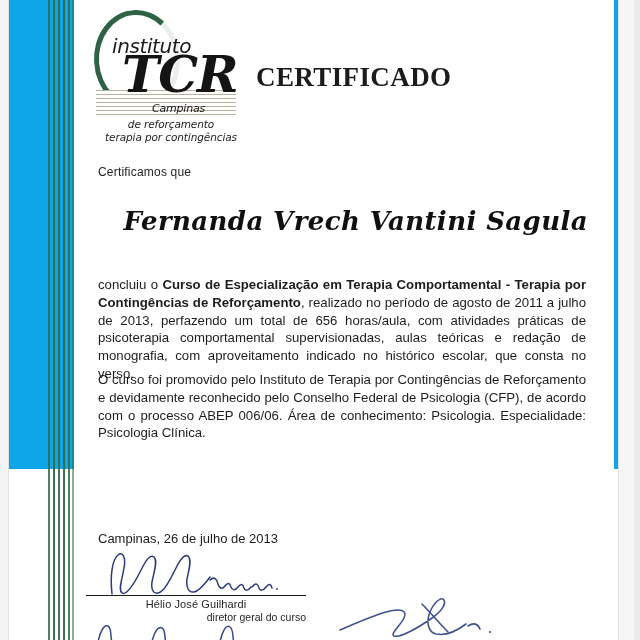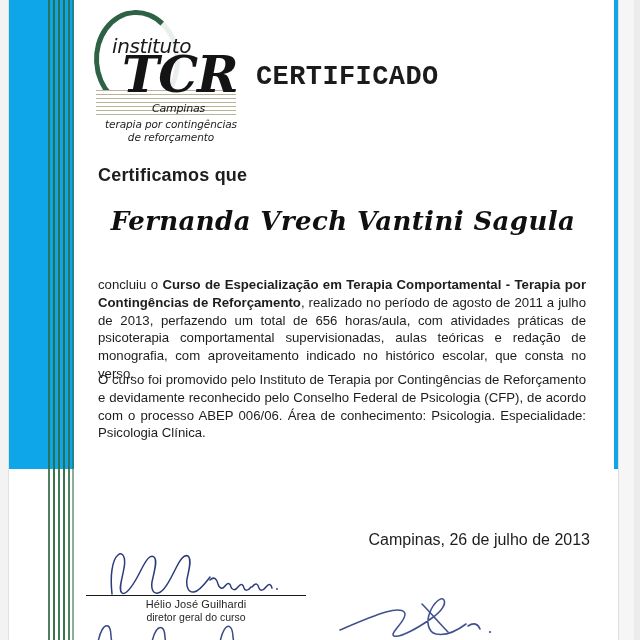--- a/index.html
+++ b/index.html
@@ -132,43 +132,43 @@
     color: #1d1d1d;
     line-height: 1.25;
     text-align: center;
     letter-spacing: -0.1px;
   }
 
   
   .cert-title {
     position: absolute;
     left: 182px; top: 62px;
-    font-family: Liberation Mono, monospace;
+    font-family: Liberation Serif, serif;
     font-size: 27px;
     font-weight: 700;
     color: #1b1b1b;
     letter-spacing: 0.4px;
     white-space: nowrap;
   }
 
   
   .certificamos {
     position: absolute;
     left: 24px; top: 165px;
-    font-size: 18px;
-    font-weight: 700;
+    font-size: 12px;
+    font-weight: 400;
     color: #1d1d1d;
     letter-spacing: 0.2px;
   }
 
   .recipient {
     position: absolute;
     left: 24px; top: 206px;
     width: 490px;
-    text-align: center;
+    text-align: right;
     font-family: "DejaVu Serif", serif;
     font-style: italic;
     font-size: 26px;
     font-weight: 700;
     color: #101010;
     letter-spacing: 0.4px;
     white-space: nowrap;
   }
 
   .para {
@@ -183,22 +183,21 @@
   }
   .para b { font-weight: 700; }
   #para1 { top: 276px; }
   #para2 { top: 371px; }
   #para3 { top: 479px; }
 
   .place-date {
     position: absolute;
     left: 24px; top: 531px;
     width: 492px;
-    text-align: right;
-    font-size: 16px;
+    font-size: 13px;
     color: #1d1d1d;
   }
 
   
   .sig-block {
     position: absolute;
     left: 12px; top: 556px;
     width: 230px;
     text-align: center;
   }
@@ -220,21 +219,21 @@
     width: 220px;
     text-align: center;
     font-size: 11px;
     color: #1f1f1f;
     letter-spacing: 0.1px;
   }
   .sig-role {
     position: absolute;
     left: 0; top: 55px;
     width: 220px;
-    text-align: center;
+    text-align: right;
     font-size: 10.5px;
     color: #1f1f1f;
   }
 
   .sig2-scribble {
     position: absolute;
     left: 260px; top: 586px;
     width: 200px; height: 54px;
     pointer-events: none;
   }
@@ -263,22 +262,22 @@
 
   <div class="sheet">
 
     <div class="logo">
       <div class="logo-ring"></div>
       <div class="logo-stripes"></div>
       <div class="logo-instituto">instituto</div>
       <div class="logo-tcr">TCR</div>
       <div class="logo-campinas">Campinas</div>
       <div class="logo-tag">
+        <div>de reforçamento</div>
         <div>terapia por contingências</div>
-        <div>de reforçamento</div>
       </div>
     </div>
 
     <div class="cert-title">CERTIFICADO</div>
 
     <div class="certificamos">Certificamos que</div>
 
     <div class="recipient">Fernanda Vrech Vantini Sagula</div>
 
     <div class="para" id="para1">

